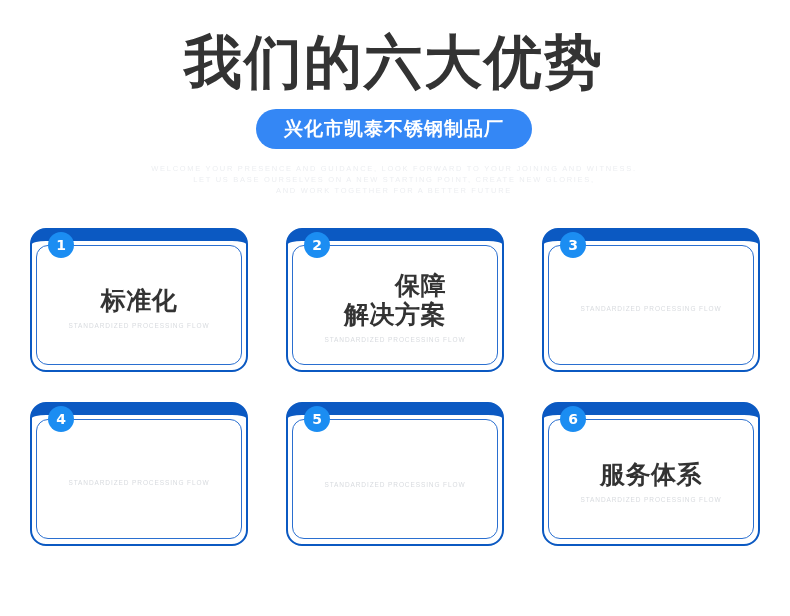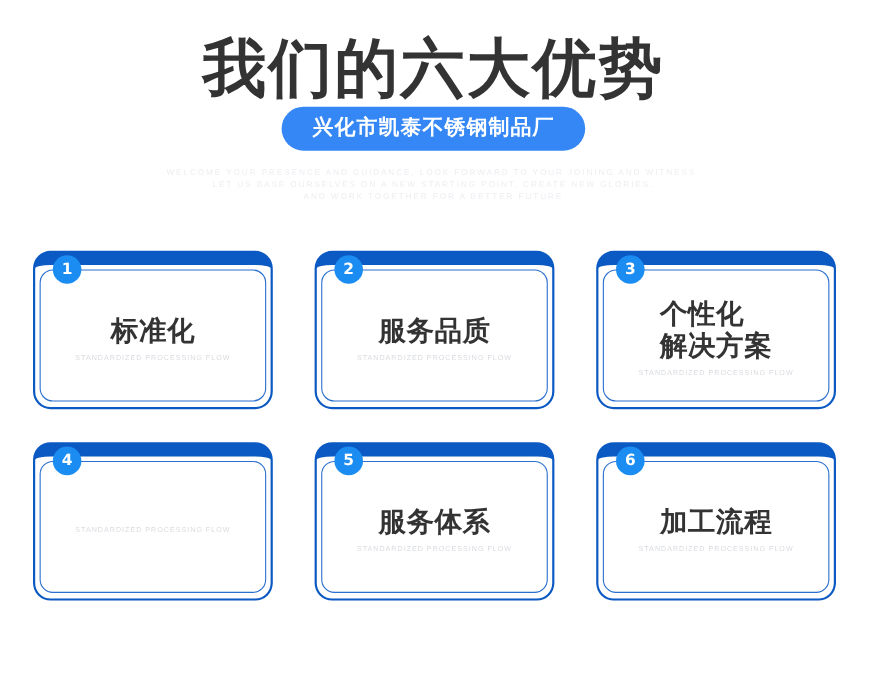--- a/index.html
+++ b/index.html
@@ -32,21 +32,21 @@
     font-size: 58px;
     font-weight: bold;
     color: #333333;
     letter-spacing: 2px;
     line-height: 1.05;
     margin: 0;
     font-family: "DejaVu Sans", "Liberation Sans", sans-serif;
   }
 
   .subtitle-pill-wrap {
-    margin-top: 4px;
+    margin-top: 16px;
     display: flex;
     justify-content: center;
   }
 
   .subtitle-pill {
     display: inline-block;
     background: #3487f5;
     color: #ffffff;
     font-size: 19px;
     font-weight: bold;
@@ -130,21 +130,21 @@
     font-weight: bold;
     display: flex;
     align-items: center;
     justify-content: center;
     z-index: 5;
     line-height: 1;
     font-family: "DejaVu Sans", "Liberation Sans", sans-serif;
   }
 
   .card-text {
-    text-align: left;
+    text-align: right;
     margin-top: 4px;
   }
 
   .card-line {
     display: block;
     font-size: 25px;
     font-weight: bold;
     color: #333333;
     line-height: 1.16;
     letter-spacing: 0.5px;
@@ -192,62 +192,58 @@
         </div>
         <div class="card-caption">STANDARDIZED PROCESSING FLOW</div>
       </div>
     </div>
 
     <div class="card">
       <div class="card-frame"></div>
       <div class="card-badge">2</div>
       <div class="card-inner">
         <div class="card-text">
-          <span class="card-line">服务品质</span>
+          <span class="card-line">保障</span>
+          <span class="card-line">解决方案</span>
         </div>
         <div class="card-caption">STANDARDIZED PROCESSING FLOW</div>
       </div>
     </div>
 
     <div class="card">
       <div class="card-frame"></div>
       <div class="card-badge">3</div>
       <div class="card-inner">
-        <div class="card-text">
-          <span class="card-line">个性化</span>
-          <span class="card-line">解决方案</span>
-        </div>
         <div class="card-caption">STANDARDIZED PROCESSING FLOW</div>
       </div>
     </div>
 
     <div class="card">
       <div class="card-frame"></div>
       <div class="card-badge">4</div>
       <div class="card-inner">
         <div class="card-caption">STANDARDIZED PROCESSING FLOW</div>
       </div>
     </div>
 
     <div class="card">
       <div class="card-frame"></div>
       <div class="card-badge">5</div>
       <div class="card-inner">
         <div class="card-text">
+        </div>
+        <div class="card-caption">STANDARDIZED PROCESSING FLOW</div>
+      </div>
+    </div>
+
+    <div class="card">
+      <div class="card-frame"></div>
+      <div class="card-badge">6</div>
+      <div class="card-inner">
+        <div class="card-text">
           <span class="card-line">服务体系</span>
-        </div>
-        <div class="card-caption">STANDARDIZED PROCESSING FLOW</div>
-      </div>
-    </div>
-
-    <div class="card">
-      <div class="card-frame"></div>
-      <div class="card-badge">6</div>
-      <div class="card-inner">
-        <div class="card-text">
-          <span class="card-line">加工流程</span>
         </div>
         <div class="card-caption">STANDARDIZED PROCESSING FLOW</div>
       </div>
     </div>
 
   </div>
 </div>
 
 </body></html>

